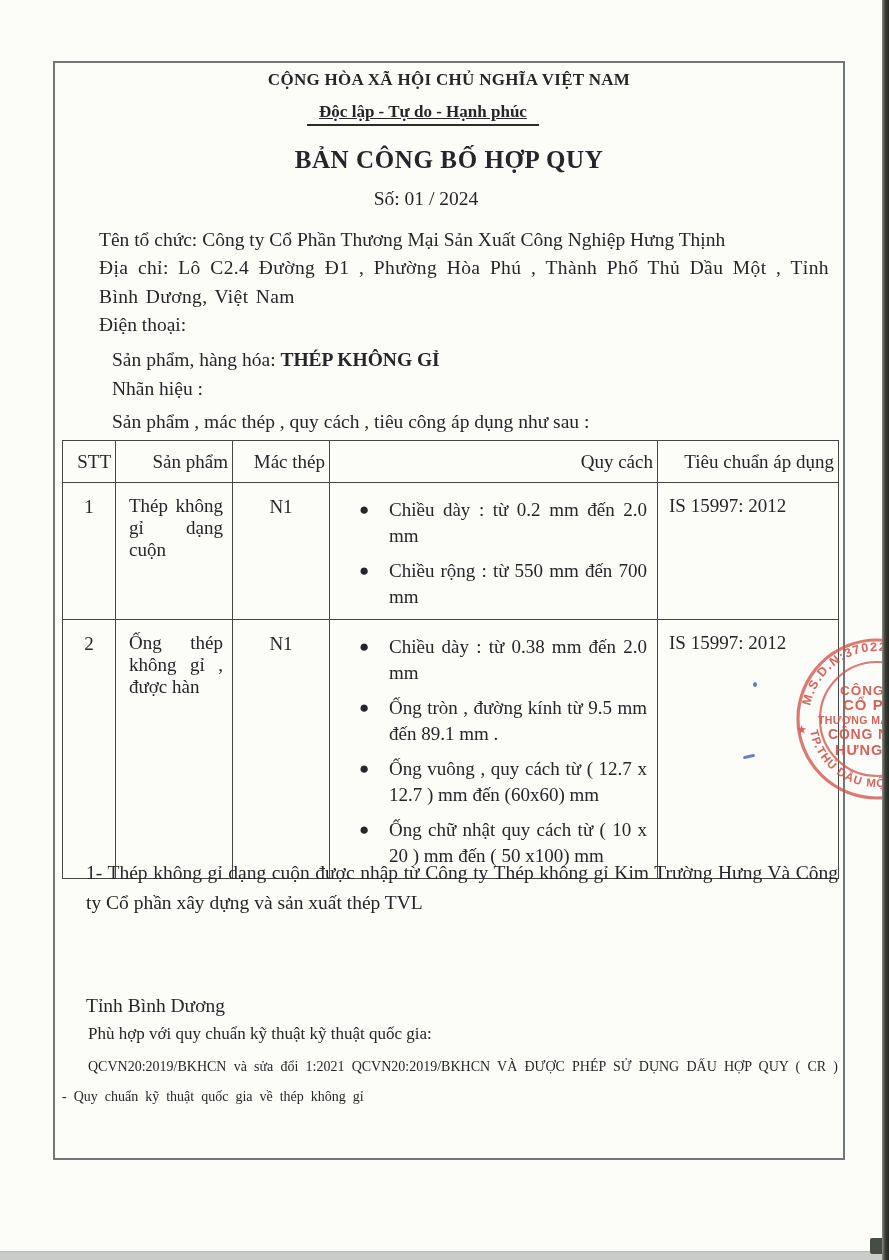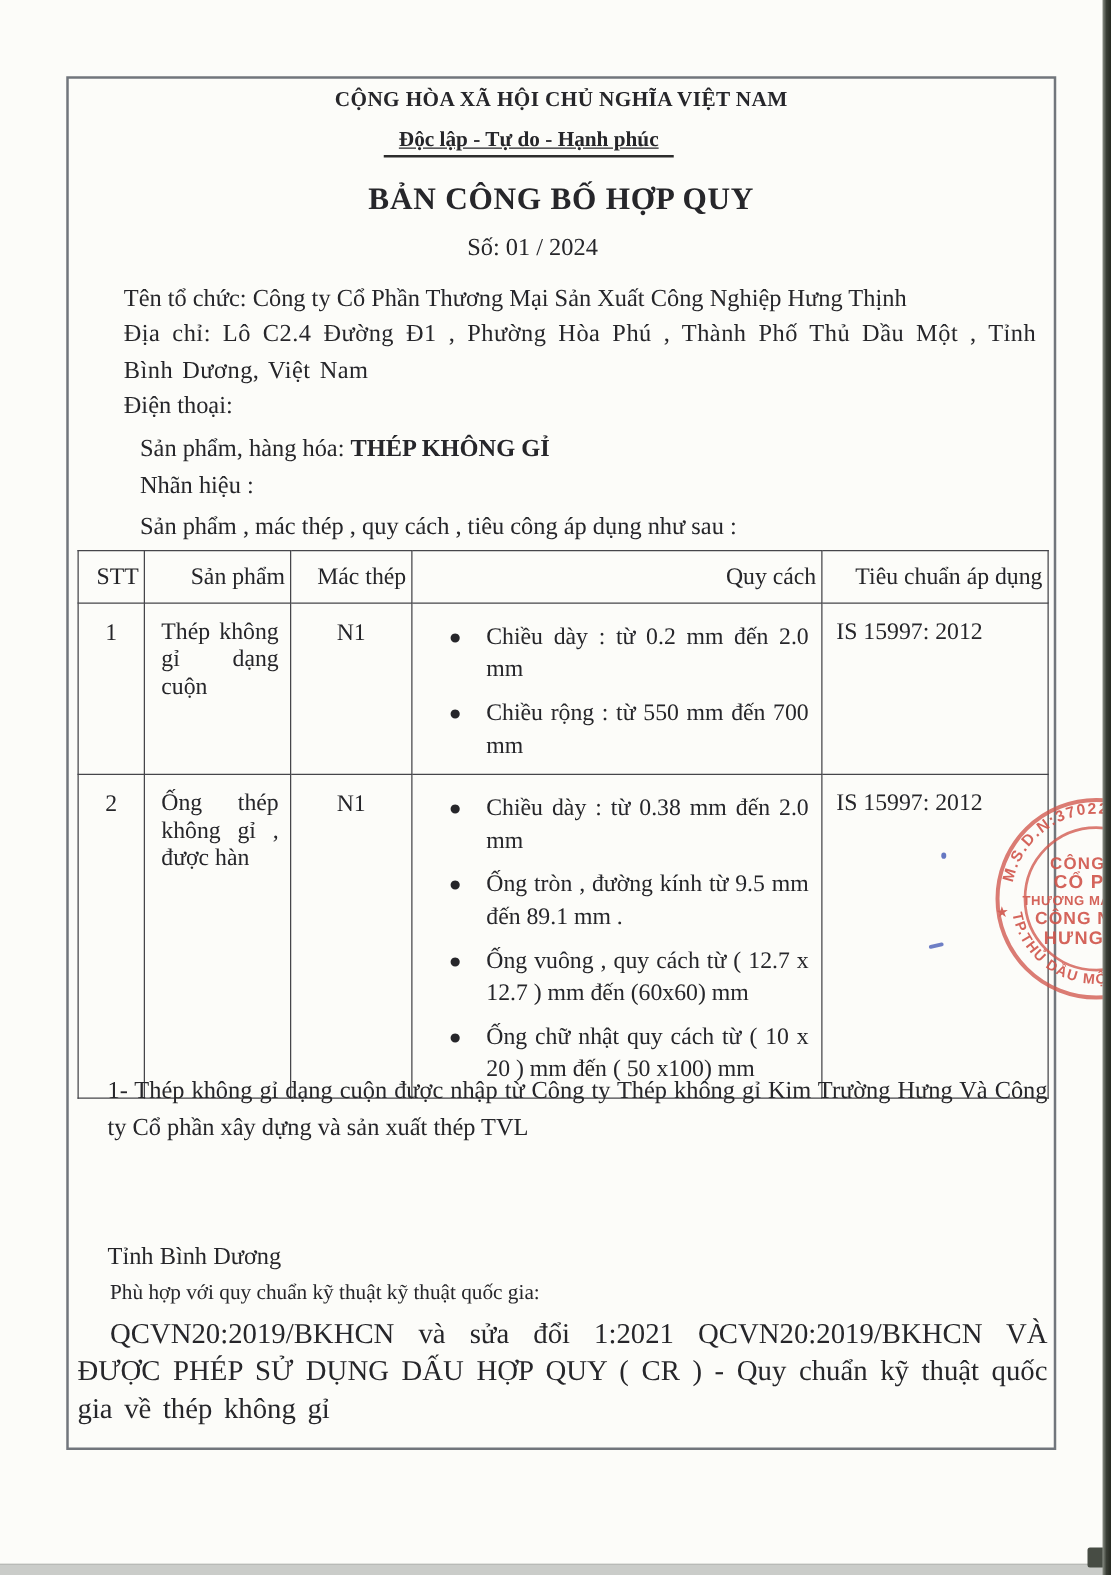--- a/index.html
+++ b/index.html
@@ -46,21 +46,21 @@
   ul.bullets .bullet { flex:0 0 30px; font-size:17px; line-height:25px; padding-left:2px; }
   ul.bullets .spec-text { flex:1; text-align:justify; line-height:25.5px; }
   tr.r1 td { height:98px; }
   tr.r2 td { height:232px; }
 
   .note { font-size:19.5px; line-height:29.5px; text-align:justify; }
   .note1 { left:86px; top:858px; width:752px; }
   .note2 { left:86px; top:917px; width:756px; padding-left:34px; text-indent:-34px; box-sizing:border-box; }
   .province { left:86px; top:995px; font-size:19.5px; }
   .conf-label { left:88px; top:1024px; font-size:17px; }
-  .conf-para { left:62px; top:1052px; width:776px; font-size:23px; line-height:30px;
+  .conf-para { left:62px; top:1052px; width:776px; font-size:14px; line-height:30px;
                text-align:justify; text-indent:26px; word-spacing:3.5px; }
 
   .stamp-svg { position:absolute; left:740px; top:600px; }
   .pen-dot { left:753px; top:682px; width:4px; height:5px; background:#4a5fb8; border-radius:50%; opacity:.85; }
   .pen-dash { left:743px; top:755px; width:12px; height:3px; background:#4a5fb8; border-radius:2px;
               transform:rotate(-12deg); opacity:.8; }
 
   .bottom-band { left:0; top:1251px; width:889px; height:9px; background:#caccc9; border-top:1px solid #b8bab7; }
   .right-strip { left:882px; top:0; width:7px; height:1260px;
                  background:linear-gradient(to right,#8a8f86,#3a3e36 45%,#24271f); }

